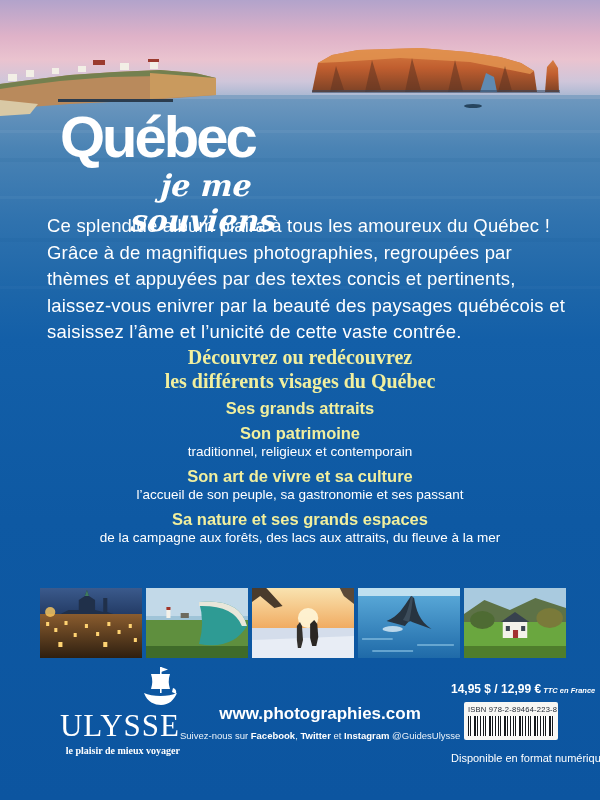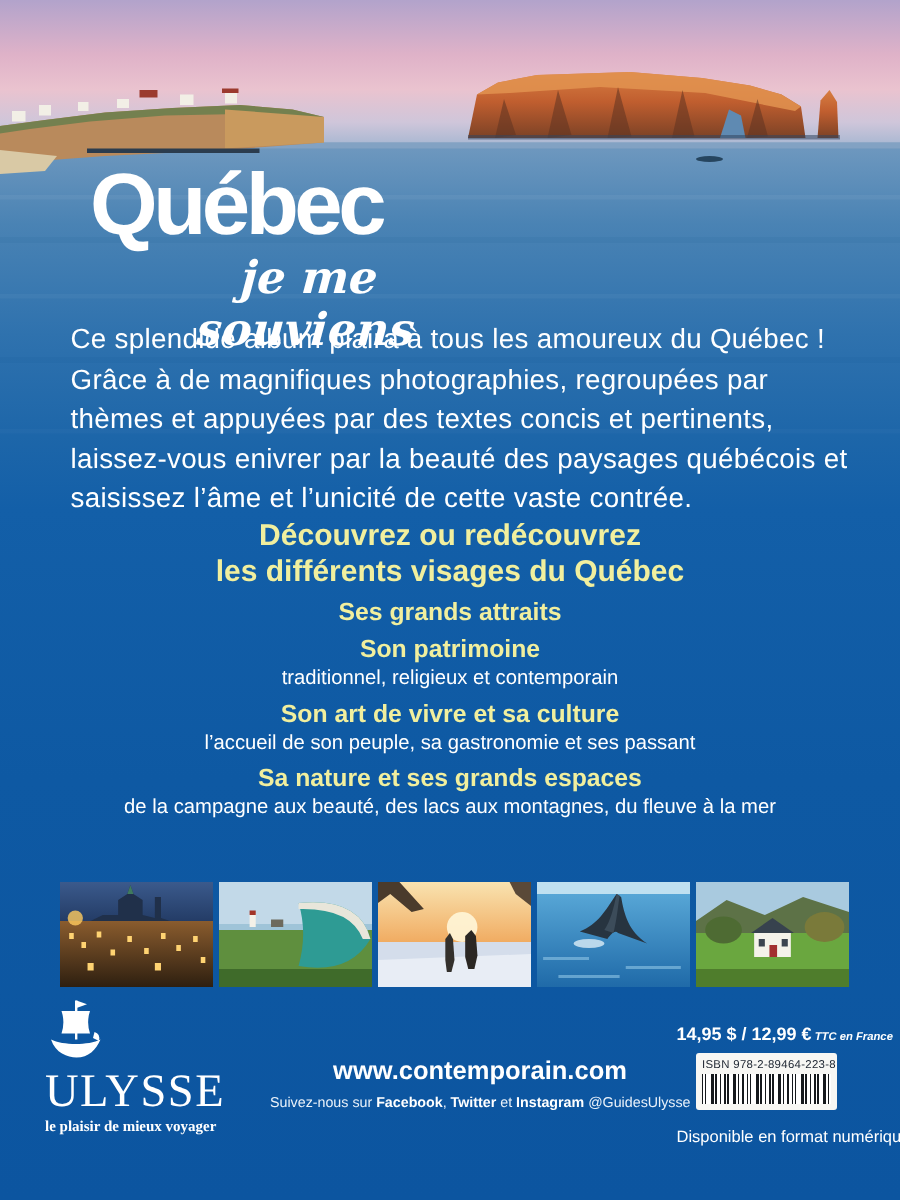--- a/index.html
+++ b/index.html
@@ -23,33 +23,33 @@
     font-size:30px;color:#ffffff;transform:skewX(-4deg);
   }
   
   .intro{
     position:absolute;top:213px;left:47px;width:532px;margin:0;
     font-size:18.5px;line-height:26.5px;letter-spacing:.2px;color:#ffffff;
   }
   
   .big-heading{
     position:absolute;top:345px;left:0;width:600px;text-align:center;
-    font-size:20px;font-weight:bold;line-height:24px;color:#f1ef9e;
+    font-size:20px;font-weight:bold;line-height:24px;color:#f1ef9e;font-family:Liberation Serif, serif;
   }
   
   .sections{position:absolute;top:398px;left:0;width:600px;text-align:center;}
   .sec{margin-bottom:5px;}
   .sec-title{font-size:16.5px;font-weight:bold;line-height:20px;color:#f1ef9e;}
   .sec-sub{font-size:13.5px;line-height:18px;color:#ffffff;}
   
   .strip{position:absolute;top:588px;left:40px;width:526px;height:70px;display:flex;gap:4px;}
   .thumb{flex:1;height:70px;overflow:hidden;}
   .thumb svg{display:block;width:100%;height:100%;}
   
-  .logo-block{position:absolute;left:30px;top:666px;width:150px;text-align:left;}
+  .logo-block{position:absolute;left:30px;top:666px;width:150px;text-align:right;}
   .logo-ship{height:40px;}
   .logo-name{
     font-family:"Liberation Serif",serif;font-size:31px;letter-spacing:1px;
     line-height:32px;color:#ffffff;
   }
   .logo-tagline{
     font-family:"Liberation Serif",serif;font-size:10px;font-weight:bold;
     margin-top:3px;color:#ffffff;white-space:nowrap;
   }
   .web-block{position:absolute;left:180px;top:704px;width:280px;text-align:center;}
@@ -162,21 +162,21 @@
     <div class="sec">
       <div class="sec-title">Son patrimoine</div>
       <div class="sec-sub">traditionnel, religieux et contemporain</div>
     </div>
     <div class="sec">
       <div class="sec-title">Son art de vivre et sa culture</div>
       <div class="sec-sub">l’accueil de son peuple, sa gastronomie et ses passant</div>
     </div>
     <div class="sec">
       <div class="sec-title">Sa nature et ses grands espaces</div>
-      <div class="sec-sub">de la campagne aux beauté, des lacs aux montagnes, du fleuve à la mer</div>
+      <div class="sec-sub">de la campagne aux forêts, des lacs aux attraits, du fleuve à la mer</div>
     </div>
   </div>
 
   <div class="strip">
     <div class="thumb">
       <svg viewBox="0 0 100 70" preserveAspectRatio="none">
         <defs>
             <linearGradient id="t1s" x1="0" y1="0" x2="0" y2="1">
           <stop offset="0" stop-color="#3b5a8c"></stop>
               <stop offset="1" stop-color="#172c52"></stop>
@@ -283,21 +283,21 @@
         <path d="M11,8 h19 q-2.5,7.5 0,15 h-19 q2.5,-7.5 0,-15 z"></path>
         <path d="M4,27 C7,36 15,39 21,39 C29,39 34,34 37,27 C29,31 12,31 4,27 Z"></path>
         <path d="M33,22 q4,1 3,6 l-4,-2 z"></path>
       </g>
     </svg>
     <div class="logo-name">ULYSSE</div>
     <div class="logo-tagline">le plaisir de mieux voyager</div>
   </div>
 
   <div class="web-block">
-    <div class="website">www.contemporain.com</div>
+    <div class="website">www.photographies.com</div>
     <div class="social"><span>Suivez-nous sur </span><b>Facebook</b><span>, </span><b>Twitter</b><span> et </span><b>Instagram</b><span> @GuidesUlysse</span></div>
   </div>
 
   <div class="price-block">
     <div class="price-line"><span>14,95 $ / 12,99 €</span><span class="price-note"> TTC en France</span></div>
     <div class="barcode-box">
       <div class="isbn">ISBN 978-2-89464-223-8</div>
       <div class="bars"></div>
     </div>
     <div class="digital">Disponible en format numérique</div>

